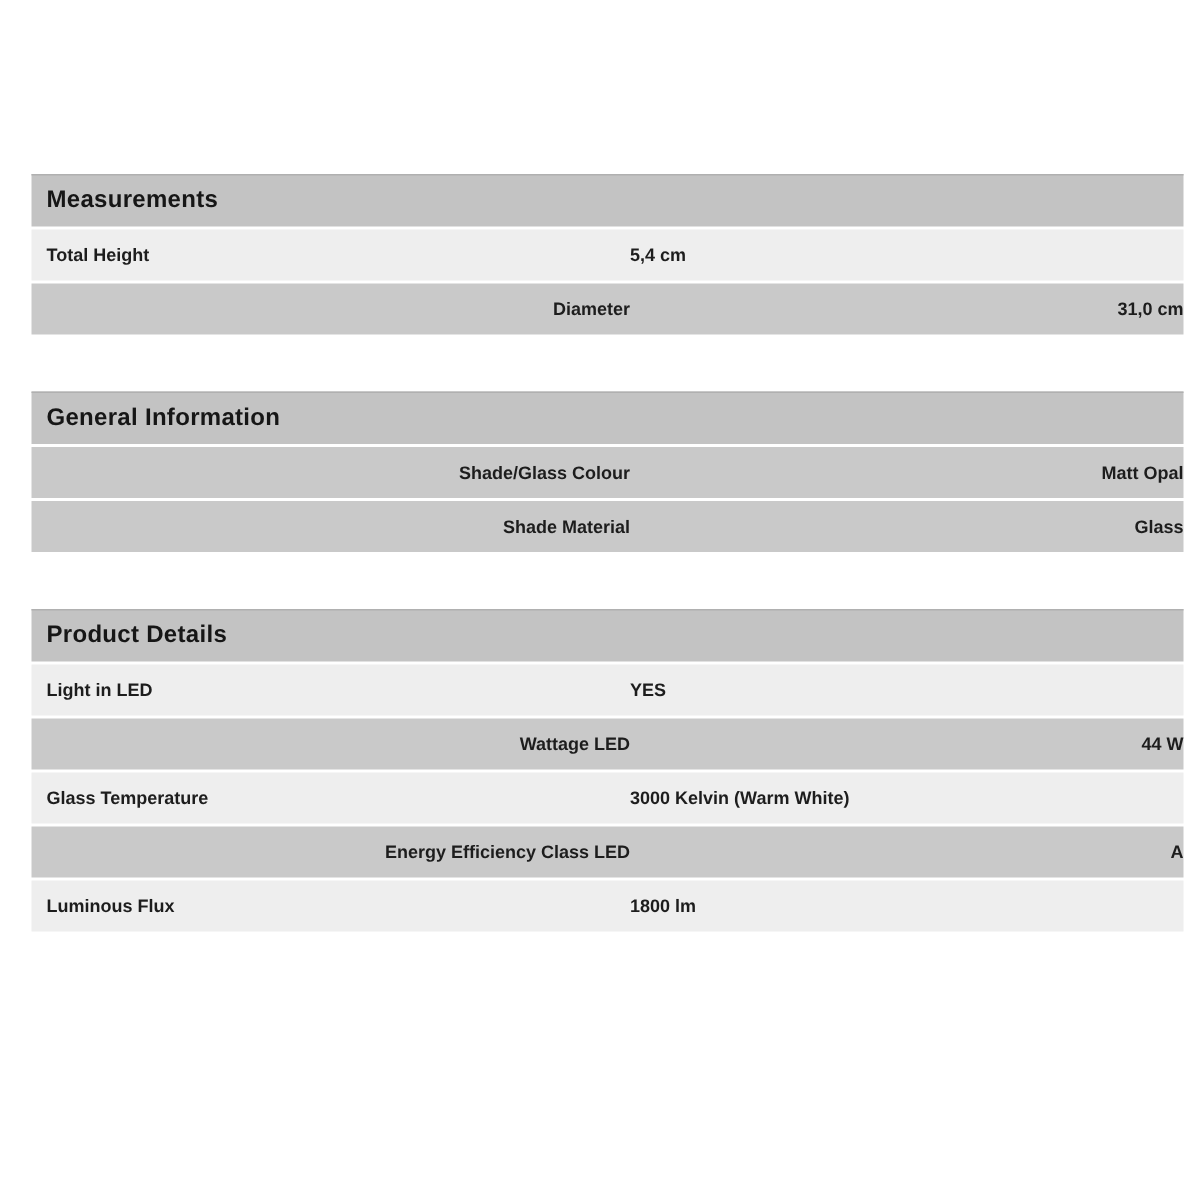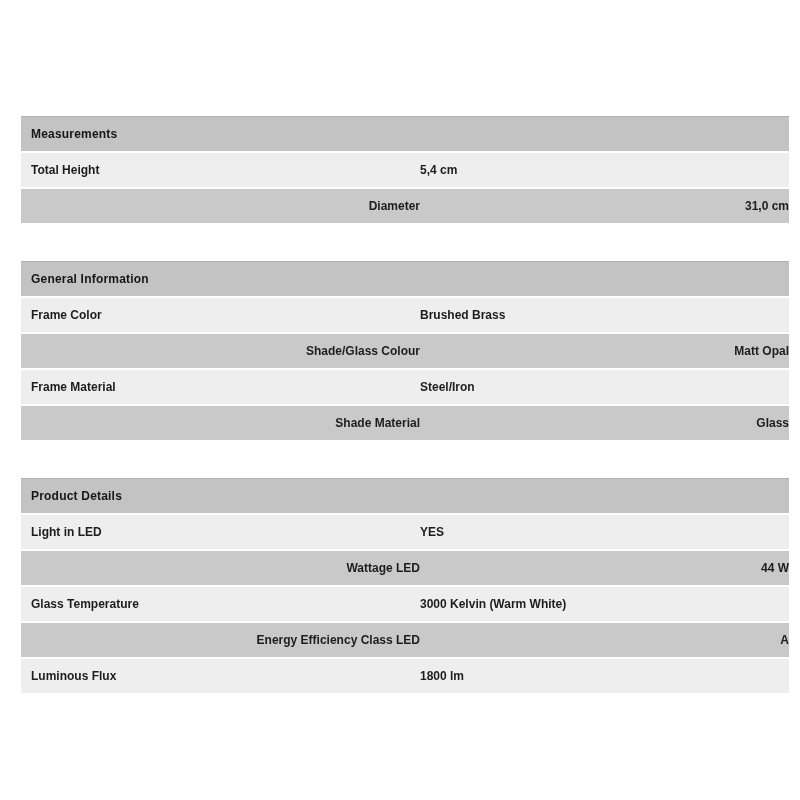--- a/index.html
+++ b/index.html
@@ -27,21 +27,21 @@
     border-spacing: 0 2px; 
     margin: 0 0 34px 0;
   }
   table.spec-section th {
     background: #c3c3c3;
     border-top: 1px solid #b0b0b0;
     height: 34px;
     text-align: left;
     vertical-align: middle;
     padding: 0 0 0 10px;
-    font-size: 12px;
+    font-size: 16px;
     font-weight: bold;
     color: #161616;
     letter-spacing: 0.2px;
   }
   table.spec-section td {
     height: 34px;
     vertical-align: middle;
     font-size: 12px;
     font-weight: bold;
     padding: 0;
@@ -79,34 +79,26 @@
 </tbody>
   </table>
 
   <table class="spec-section">
     <thead>
       <tr>
         <th colspan="2">General Information</th>
       </tr>
     </thead>
     <tbody>
-  <tr class="odd">
-    <td class="label">Frame Color</td>
-    <td class="value">Brushed Brass</td>
-  </tr>
 
   <tr class="even">
     <td class="label">Shade/Glass Colour</td>
     <td class="value">Matt Opal</td>
   </tr>
 
-  <tr class="odd">
-    <td class="label">Frame Material</td>
-    <td class="value">Steel/Iron</td>
-  </tr>
 
   <tr class="even">
     <td class="label">Shade Material</td>
     <td class="value">Glass</td>
   </tr>
 </tbody>
   </table>
 
   <table class="spec-section">
     <thead>

